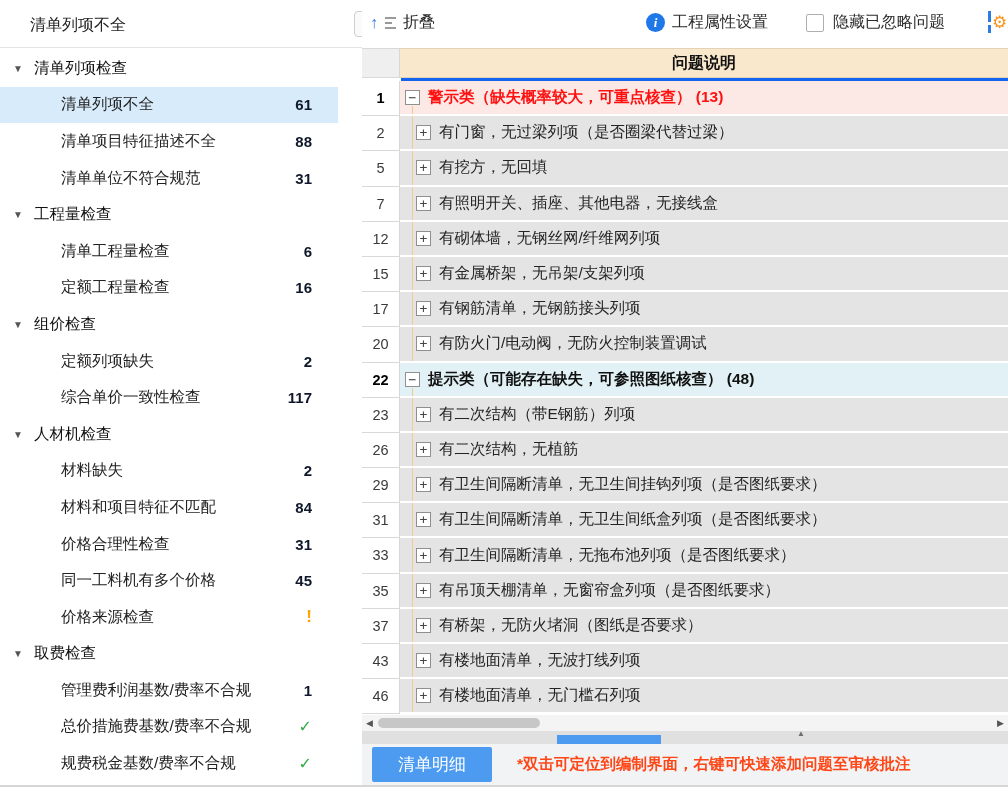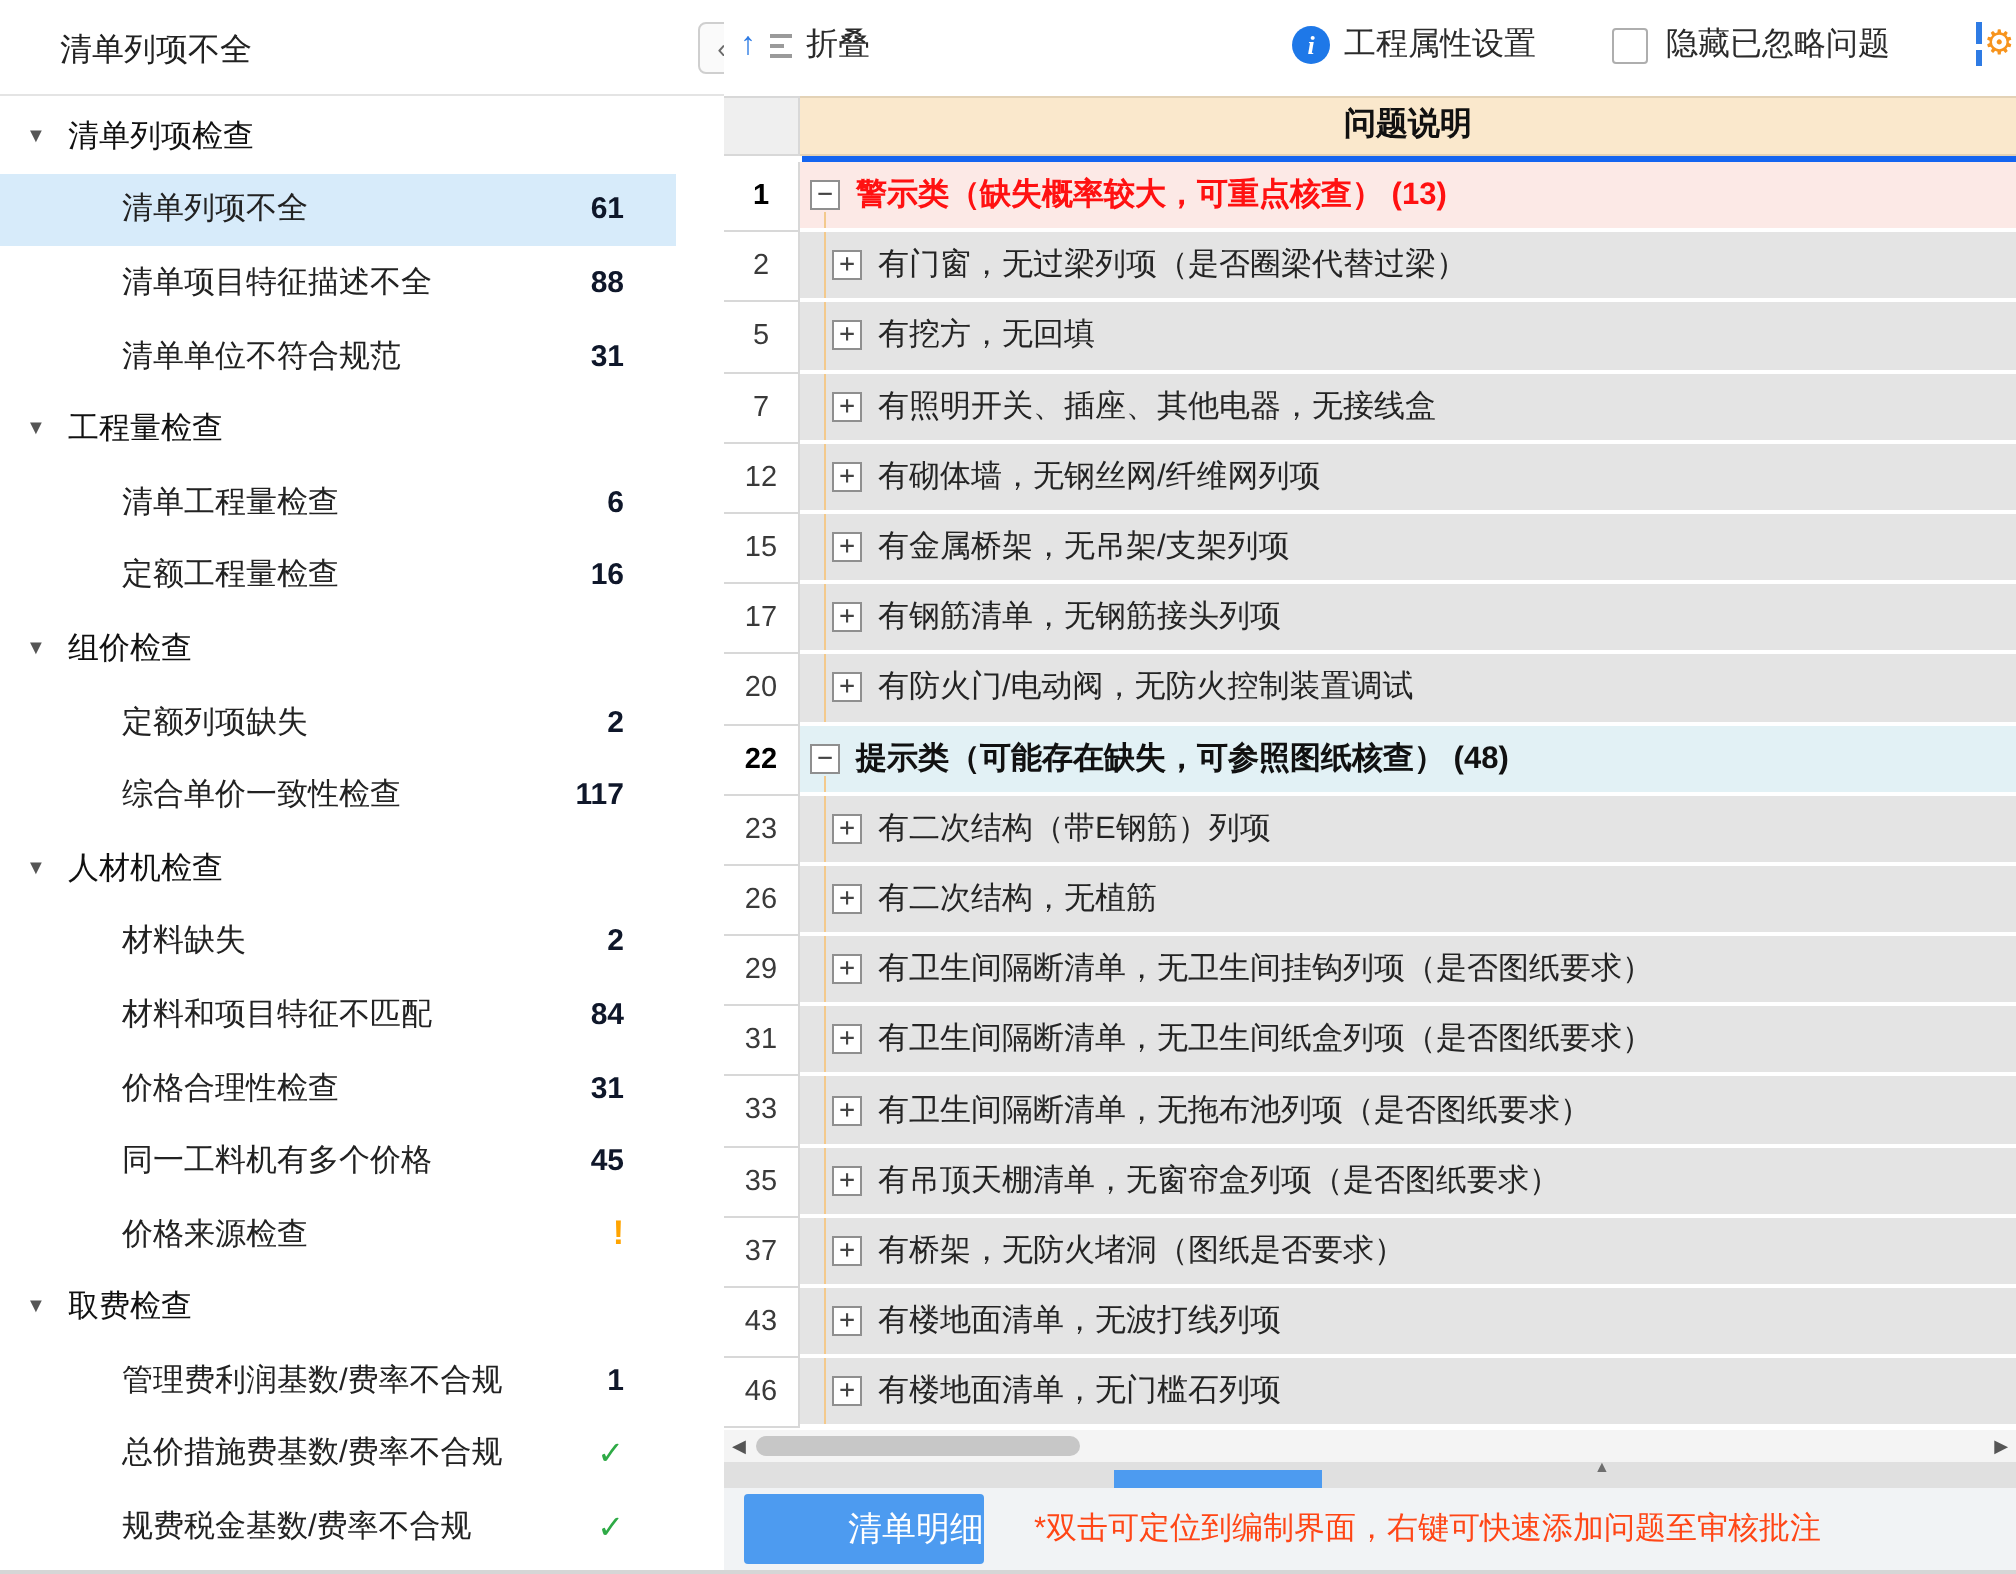--- a/index.html
+++ b/index.html
@@ -1,21 +1,21 @@
 <!DOCTYPE html>
 <html><head>
 <meta charset="utf-8">
 <style>
   * { margin:0; padding:0; box-sizing:border-box; }
   html,body { width:1008px; height:787px; background:#fff; font-family:"Liberation Sans","DejaVu Sans",sans-serif; }
   .app { position:relative; width:1008px; height:787px; overflow:hidden; background:#fff; }
   .app::after { content:""; position:absolute; left:0; right:0; bottom:0; height:2px; background:#d6d6d6; }
 
   
-  .sidebar { position:absolute; left:0; top:0; width:406px; height:787px; background:#fff; border-right:6px solid #be185d; overflow:hidden; }
+  .sidebar { position:absolute; left:0; top:0; width:406px; height:787px; background:#fff; border-right:1px solid #be185d; overflow:hidden; }
   .sb-header { position:absolute; left:0; top:0; width:100%; height:48px; border-bottom:1px solid #e4e4e4; }
   .sb-title { position:absolute; left:30px; top:15px; font-size:16px; color:#222; }
   .collapse-btn { position:absolute; right:24px; top:11px; width:27px; height:26px; border:1px solid #cfcfcf; border-radius:4px; background:#fafafa; color:#6b6b6b; font-size:14px; line-height:22px; text-align:center; cursor:pointer; }
   .tree { position:absolute; left:0; top:50px; width:338px; }
   .trow { position:relative; height:36.6px; display:flex; align-items:center; font-size:15.5px; color:#222; }
   .trow.sel { background:#d7ebfa; }
   .trow .tri { position:absolute; left:13px; font-size:10px; color:#555; }
   .trow.group .lbl { margin-left:34px; font-weight:normal; color:#111; }
   .trow.item .lbl { margin-left:61px; }
   .badge { position:absolute; right:26px; font-weight:bold; font-size:15px; }
@@ -81,22 +81,22 @@
   .hscroll .right { right:4px; }
   .h-thumb { position:absolute; left:16px; top:3px; width:162px; height:10px; background:#c7c7c7; border-radius:5px; }
 
   
   .splitter { position:absolute; left:0; top:731px; width:100%; height:13px; background:#e0e0e0; cursor:row-resize; }
   .split-handle { position:absolute; left:195px; top:4px; width:104px; height:9px; background:#4d9bf0; }
   .split-tri { position:absolute; left:240px; top:-6px; font-size:8px; color:#6e6e6e; }
 
   
   .footer { position:absolute; left:0; top:744px; width:100%; height:41px; background:#f1f3f5; overflow:hidden; }
-  .tab-btn { position:absolute; left:10px; top:3px; width:120px; height:35px; background:#4d9bf0; border:none; border-radius:2px; color:#fff; font-size:17px; font-family:inherit; cursor:pointer;text-align:right; }
-  .notice { position:absolute; left:155px; top:10px; font-size:15.5px; font-weight:normal; color:#ff4616; white-space:nowrap; }
+  .tab-btn { position:absolute; left:10px; top:3px; width:120px; height:35px; background:#4d9bf0; border:none; border-radius:2px; color:#fff; font-size:17px; font-family:inherit; cursor:pointer; }
+  .notice { position:absolute; left:155px; top:10px; font-size:15.5px; font-weight:bold; color:#ff4616; white-space:nowrap; }
 </style>
 </head>
 <body>
 
 <div class="app">
 
   <aside class="sidebar">
     <div class="sb-header">
       <span class="sb-title">清单列项不全</span>
       <button class="collapse-btn">

